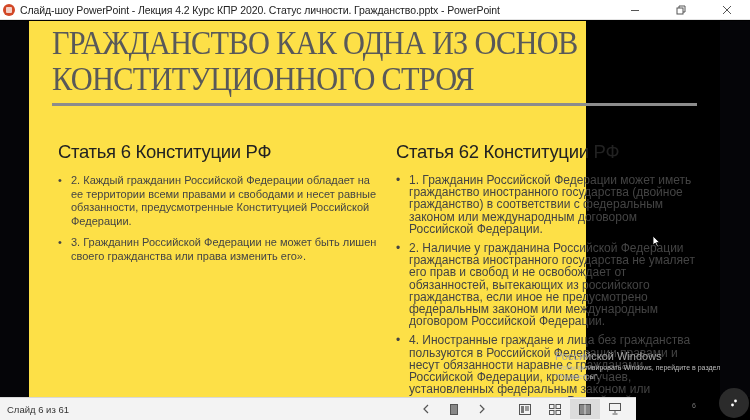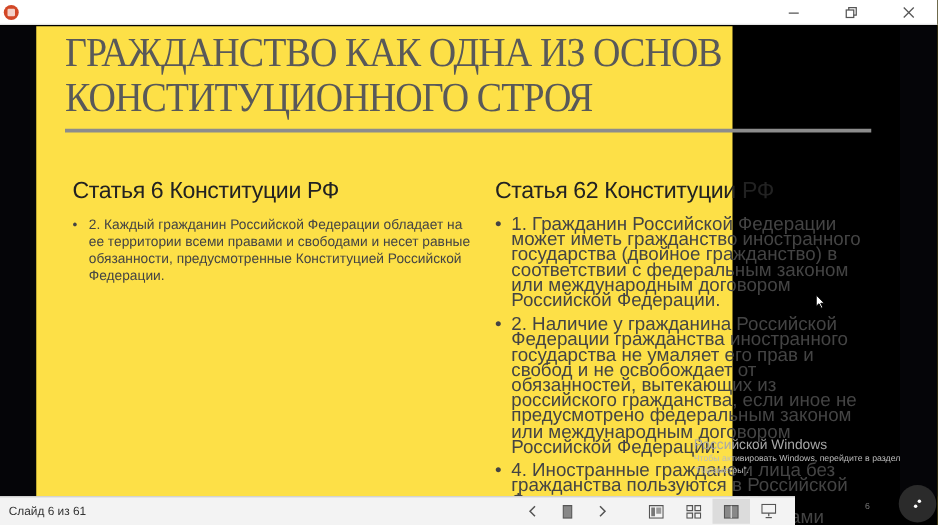--- a/index.html
+++ b/index.html
@@ -50,21 +50,21 @@
     .col-heading {
       font-family: "Liberation Sans", sans-serif; font-size: 18.5px; color: #222;
       letter-spacing: -0.3px; margin-bottom: 11px; white-space: nowrap; margin-top: 20px;
     }
     ul.bullets { list-style: none; }
     ul.bullets li { position: relative; padding-left: 13px; color: #444; }
     ul.bullets li::before {
       content: "•"; position: absolute; left: 0; top: 0; color: #444;
     }
     .col-left ul.bullets li { font-size: 11px; line-height: 13.6px; margin-bottom: 8px; }
-    .col-right ul.bullets li { font-size: 15px; line-height: 12.2px; margin-bottom: 7px; }
+    .col-right ul.bullets li { font-size: 12px; line-height: 12.2px; margin-bottom: 7px; }
 
     .watermark {
       position: absolute; left: 555px; top: 350px; color: #a8a8a8; white-space: nowrap;
     }
     .wm-title { font-size: 11px; line-height: 13px; }
     .wm-sub { font-size: 7px; line-height: 9px; color: #bdbdbd; }
     .page-number { position: absolute; left: 663px; top: 381px; font-size: 7px; color: #777; }
 
     .pointer-cursor {
       position: absolute; left: 624px; top: 215px; width: 8px; height: 11px;
@@ -89,20 +89,21 @@
     .floating-menu {
       position: absolute; left: 719px; top: 388px; width: 30px; height: 30px; border-radius: 50%;
       background: #2b2b2b; display: flex; align-items: center; justify-content: center;
     }
   </style>
 </head>
 <body>
 
 <div class="titlebar">
   <span class="app-icon"></span>
+  <span class="win-title">Слайд-шоу PowerPoint  -  Лекция 4.2 Курс КПР 2020. Статус личности. Гражданство.pptx - PowerPoint</span>
   <div class="win-controls">
     <div class="win-btn">
       <svg width="10" height="10" viewBox="0 0 10 10">
           <line x1="1" y1="5.5" x2="9" y2="5.5" stroke="#555" stroke-width="1"></line>
         </svg>
     </div>
     <div class="win-btn">
       <svg width="10" height="10" viewBox="0 0 10 10">
           <rect x="1" y="3" width="6" height="6" fill="none" stroke="#555" stroke-width="1"></rect>
           <polyline points="3,3 3,1 9,1 9,7 7,7" fill="none" stroke="#555" stroke-width="1"></polyline>
@@ -124,20 +125,21 @@
   <div class="slide-title">
     <div>ГРАЖДАНСТВО КАК ОДНА ИЗ ОСНОВ</div>
     <div>КОНСТИТУЦИОННОГО СТРОЯ</div>
   </div>
   <div class="title-rule"></div>
 
   <div class="col col-left">
     <div class="col-heading">Статья 6 Конституции РФ</div>
     <ul class="bullets">
       <li>2. Каждый гражданин Российской Федерации обладает на ее территории всеми правами и свободами и несет равные обязанности, предусмотренные Конституцией Российской Федерации.</li>
+      <li>3. Гражданин Российской Федерации не может быть лишен своего гражданства или права изменить его».</li>
     </ul>
   </div>
 
   <div class="col col-right">
     <div class="col-heading">Статья 62 Конституции РФ</div>
     <ul class="bullets">
       <li>1. Гражданин Российской Федерации может иметь гражданство иностранного государства (двойное гражданство) в соответствии с федеральным законом или международным договором Российской Федерации.</li>
       <li>2. Наличие у гражданина Российской Федерации гражданства иностранного государства не умаляет его прав и свобод и не освобождает от обязанностей, вытекающих из российского гражданства, если иное не предусмотрено федеральным законом или международным договором Российской Федерации.</li>
       <li>4. Иностранные граждане и лица без гражданства пользуются в Российской Федерации правами и несут обязанности наравне с гражданами Российской Федерации, кроме случаев, установленных федеральным законом или международным договором Российской Федерации.</li>
     </ul>

